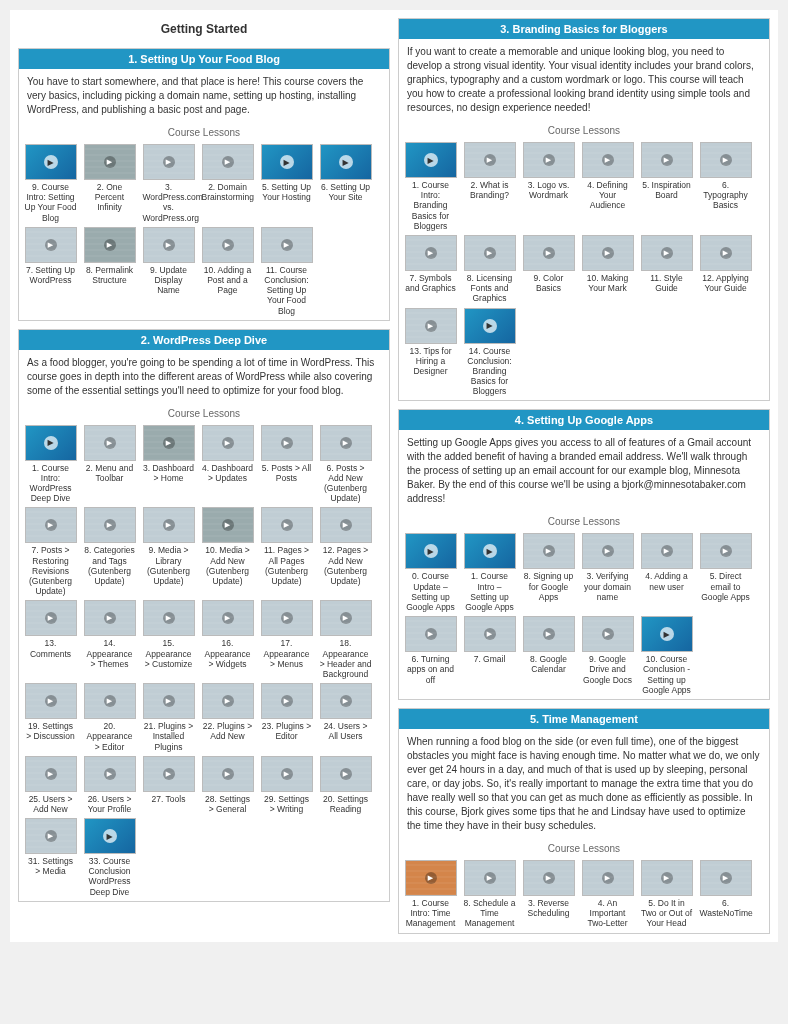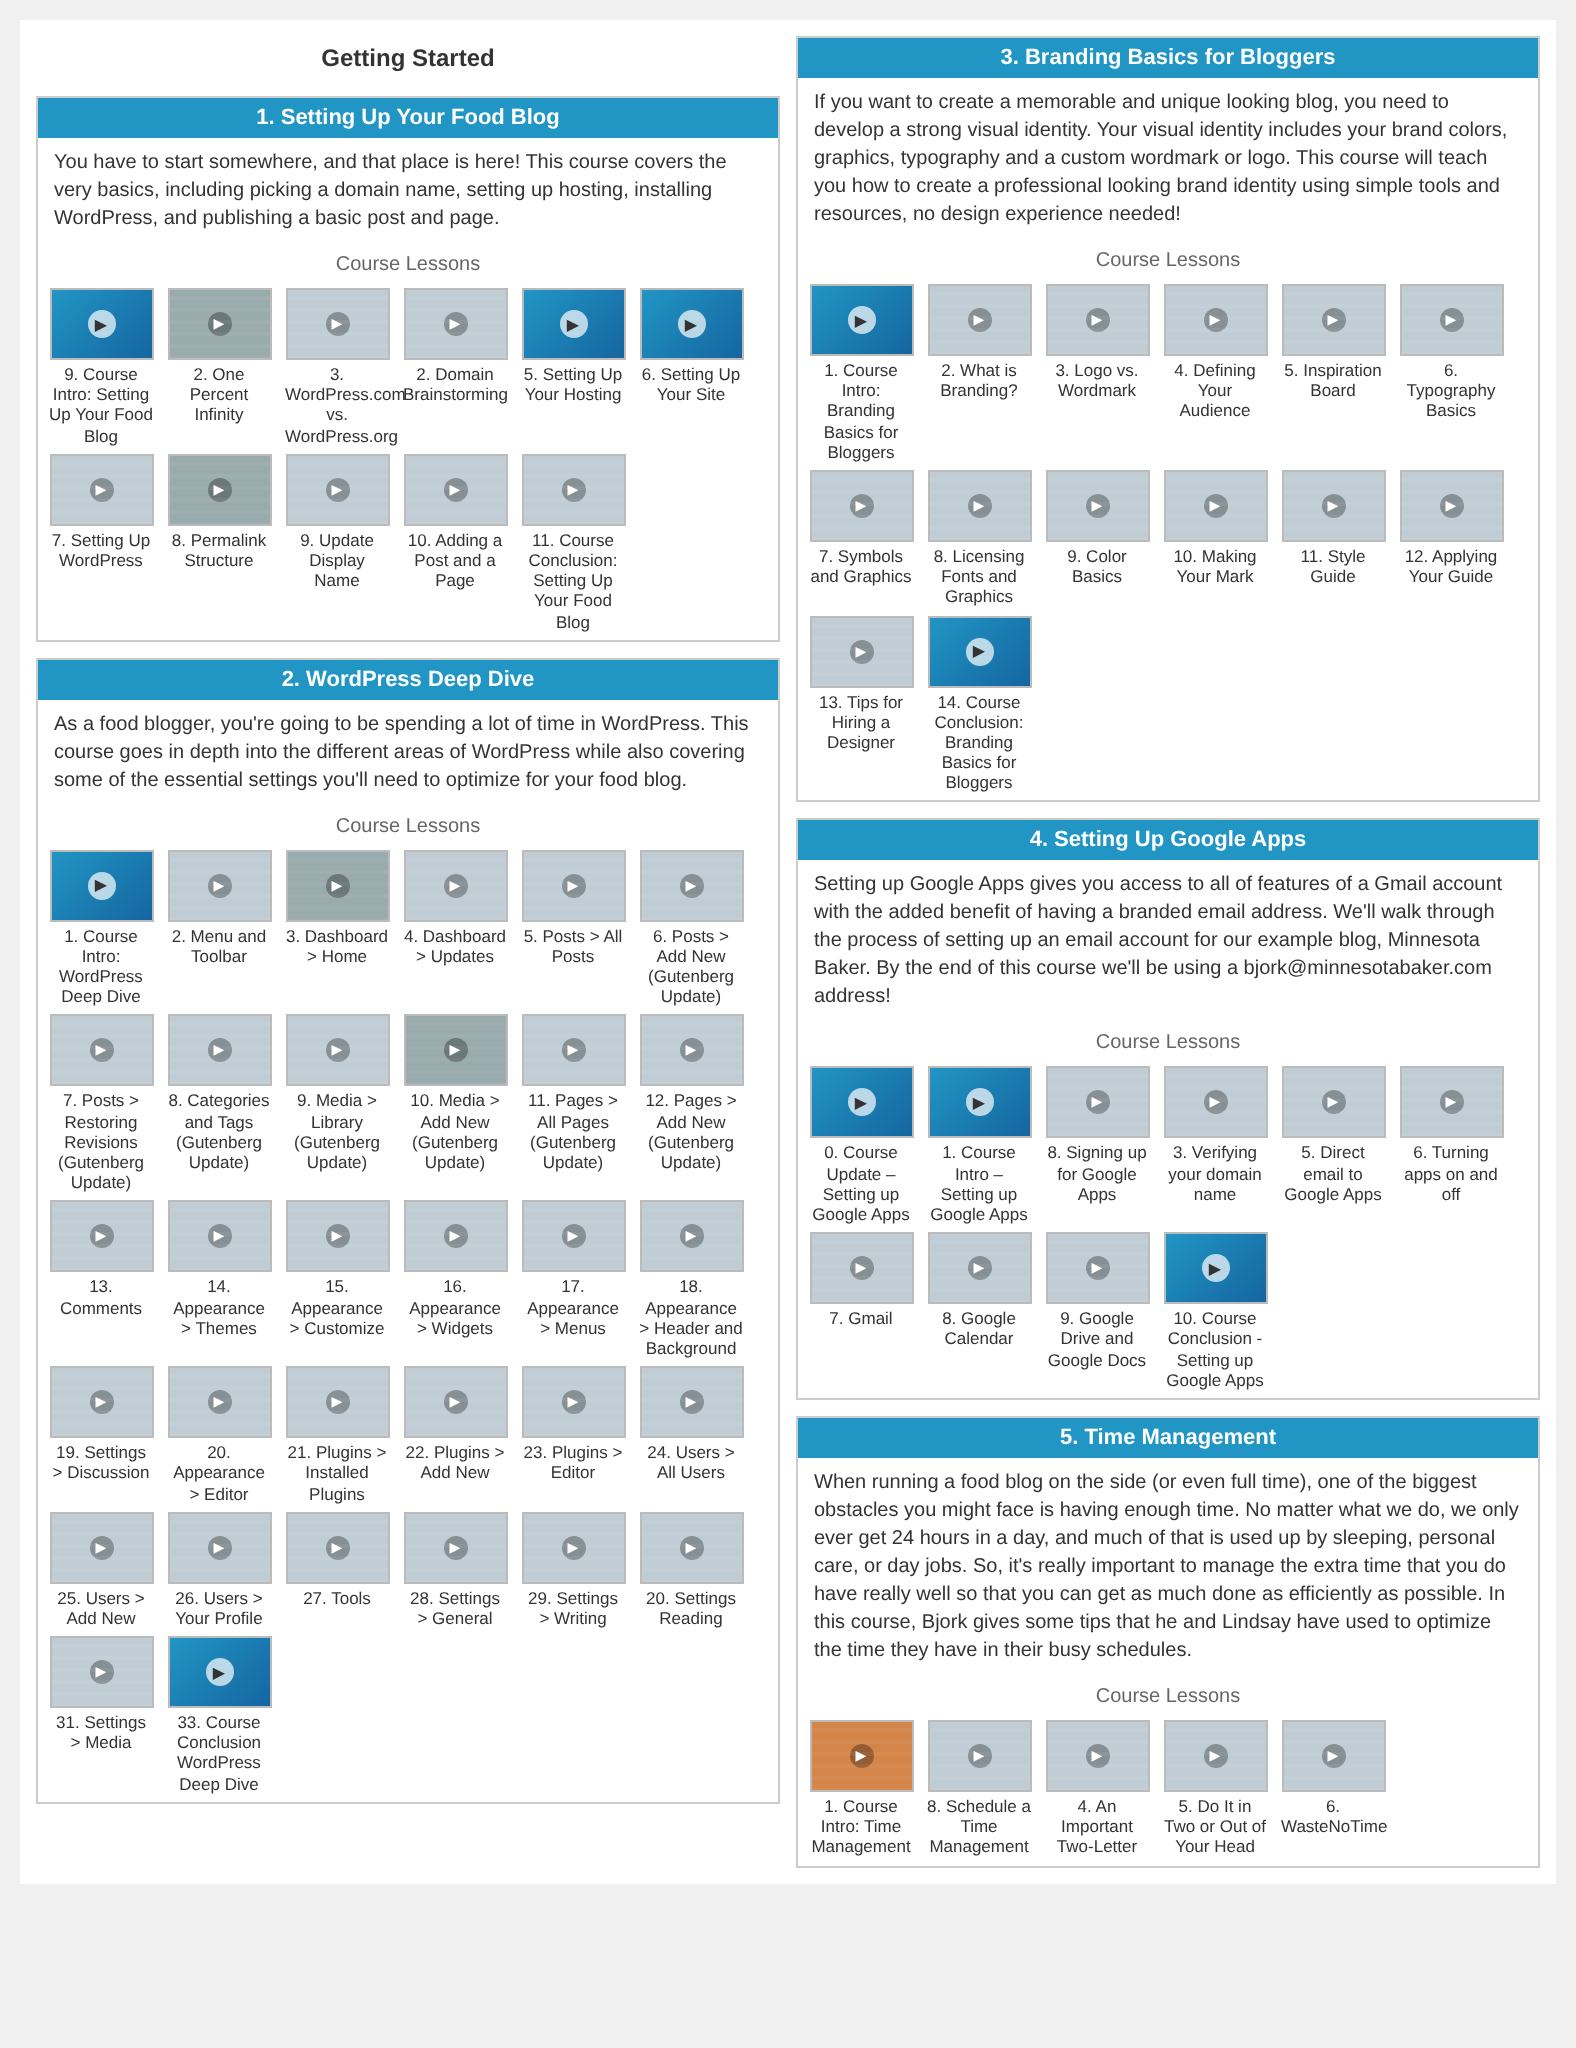--- a/index.html
+++ b/index.html
@@ -669,20 +669,29 @@
             </div>
             <div class="lesson-label">3. Verifying your domain name</div>
           </div>
           <div class="lesson-item">
             <div class="lesson-thumb" style="padding: 0px; overflow: hidden; border: 1px solid rgb(187, 187, 187);">
               <div style="width:52px;height:36px;background:#c0cdd4;display:flex;align-items:center;justify-content:center;position:relative;">
     <div style="position:absolute;top:0;left:0;right:0;bottom:0;background:repeating-linear-gradient(0deg,rgba(255,255,255,0.05) 0px,rgba(255,255,255,0.05) 2px,transparent 2px,transparent 6px)"></div>
     <div style="width:12px;height:12px;background:rgba(0,0,0,0.3);border-radius:50%;display:flex;align-items:center;justify-content:center;font-size:7px;color:white;">▶</div>
   </div>
             </div>
+            <div class="lesson-label">4. Adding a new user</div>
+          </div>
+          <div class="lesson-item">
+            <div class="lesson-thumb" style="padding: 0px; overflow: hidden; border: 1px solid rgb(187, 187, 187);">
+              <div style="width:52px;height:36px;background:#c0cdd4;display:flex;align-items:center;justify-content:center;position:relative;">
+    <div style="position:absolute;top:0;left:0;right:0;bottom:0;background:repeating-linear-gradient(0deg,rgba(255,255,255,0.05) 0px,rgba(255,255,255,0.05) 2px,transparent 2px,transparent 6px)"></div>
+    <div style="width:12px;height:12px;background:rgba(0,0,0,0.3);border-radius:50%;display:flex;align-items:center;justify-content:center;font-size:7px;color:white;">▶</div>
+  </div>
+            </div>
             <div class="lesson-label">5. Direct email to Google Apps</div>
           </div>
           <div class="lesson-item">
             <div class="lesson-thumb" style="padding: 0px; overflow: hidden; border: 1px solid rgb(187, 187, 187);">
               <div style="width:52px;height:36px;background:#c0cdd4;display:flex;align-items:center;justify-content:center;position:relative;">
     <div style="position:absolute;top:0;left:0;right:0;bottom:0;background:repeating-linear-gradient(0deg,rgba(255,255,255,0.05) 0px,rgba(255,255,255,0.05) 2px,transparent 2px,transparent 6px)"></div>
     <div style="width:12px;height:12px;background:rgba(0,0,0,0.3);border-radius:50%;display:flex;align-items:center;justify-content:center;font-size:7px;color:white;">▶</div>
   </div>
             </div>
             <div class="lesson-label">6. Turning apps on and off</div>
@@ -748,20 +757,29 @@
             </div>
             <div class="lesson-label">8. Schedule a Time Management</div>
           </div>
           <div class="lesson-item">
             <div class="lesson-thumb" style="padding: 0px; overflow: hidden; border: 1px solid rgb(187, 187, 187);">
               <div style="width:52px;height:36px;background:#c0cdd4;display:flex;align-items:center;justify-content:center;position:relative;">
     <div style="position:absolute;top:0;left:0;right:0;bottom:0;background:repeating-linear-gradient(0deg,rgba(255,255,255,0.05) 0px,rgba(255,255,255,0.05) 2px,transparent 2px,transparent 6px)"></div>
     <div style="width:12px;height:12px;background:rgba(0,0,0,0.3);border-radius:50%;display:flex;align-items:center;justify-content:center;font-size:7px;color:white;">▶</div>
   </div>
             </div>
+            <div class="lesson-label">3. Reverse Scheduling</div>
+          </div>
+          <div class="lesson-item">
+            <div class="lesson-thumb" style="padding: 0px; overflow: hidden; border: 1px solid rgb(187, 187, 187);">
+              <div style="width:52px;height:36px;background:#c0cdd4;display:flex;align-items:center;justify-content:center;position:relative;">
+    <div style="position:absolute;top:0;left:0;right:0;bottom:0;background:repeating-linear-gradient(0deg,rgba(255,255,255,0.05) 0px,rgba(255,255,255,0.05) 2px,transparent 2px,transparent 6px)"></div>
+    <div style="width:12px;height:12px;background:rgba(0,0,0,0.3);border-radius:50%;display:flex;align-items:center;justify-content:center;font-size:7px;color:white;">▶</div>
+  </div>
+            </div>
             <div class="lesson-label">4. An Important Two-Letter</div>
           </div>
           <div class="lesson-item">
             <div class="lesson-thumb" style="padding: 0px; overflow: hidden; border: 1px solid rgb(187, 187, 187);">
               <div style="width:52px;height:36px;background:#c0cdd4;display:flex;align-items:center;justify-content:center;position:relative;">
     <div style="position:absolute;top:0;left:0;right:0;bottom:0;background:repeating-linear-gradient(0deg,rgba(255,255,255,0.05) 0px,rgba(255,255,255,0.05) 2px,transparent 2px,transparent 6px)"></div>
     <div style="width:12px;height:12px;background:rgba(0,0,0,0.3);border-radius:50%;display:flex;align-items:center;justify-content:center;font-size:7px;color:white;">▶</div>
   </div>
             </div>
             <div class="lesson-label">5. Do It in Two or Out of Your Head</div>

